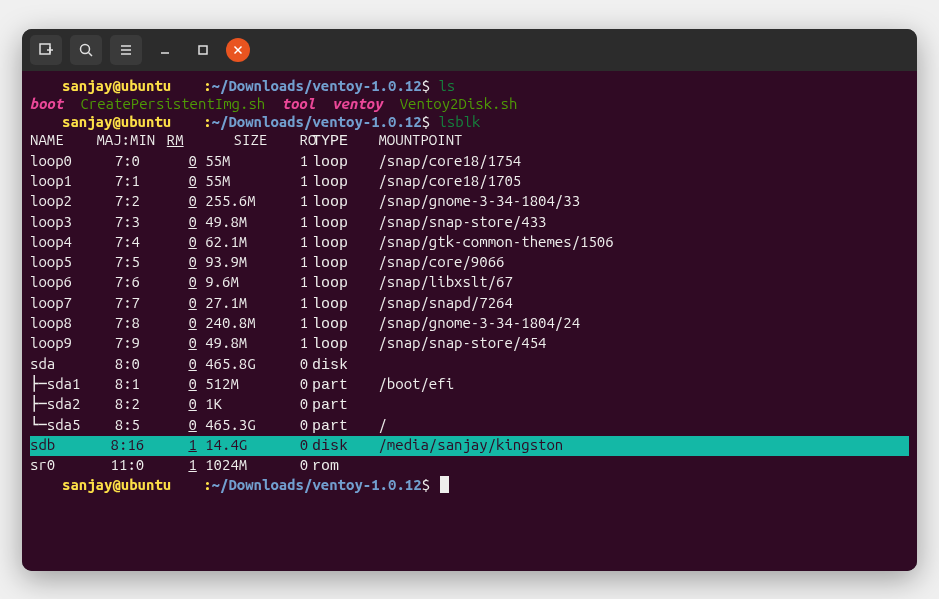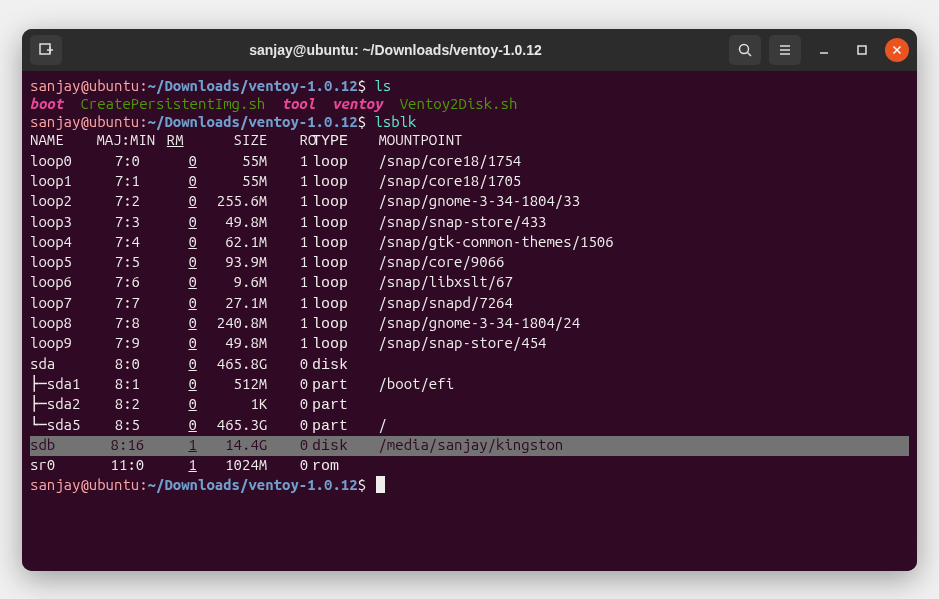--- a/index.html
+++ b/index.html
@@ -73,65 +73,64 @@
   .terminal {
     background: #300a24;
     padding: 6px 8px 20px 8px;
     font-family: "Ubuntu Mono", "DejaVu Sans Mono", Consolas, monospace;
     font-size: 15px;
     line-height: 1.22;
     color: #eeeeec;
     min-height: 500px;
     white-space: pre;
   }
-  .prompt-user { color: #fca5a5; font-weight: normal; }
+  .prompt-user { color: #fde047; font-weight: bold; margin-left: 32px; }
   .prompt-path { color: #729fcf; font-weight: bold; text-align: right; }
   .prompt-dollar { color: #eeeeec; }
-  .cmd { color: #5eead4; text-align: right; }
+  .cmd { color: #15803d; text-align: right; }
   .exec { color: #4e9a06; font-weight: normal; }
   .dir  { color: #ec4899; font-weight: bold; font-style: italic; }
   .hl {
-    background: #737373;
+    background: #14b8a6;
     color: #300a24;
     display: block;
     width: 100%;
   }
   .row { display: block; }
   .cursor {
     display: inline-block;
     width: 9px;
     height: 17px;
     background: #eeeeec;
     vertical-align: text-bottom;
     margin-left: 2px;
   }
   .col-name { display: inline-block; width: 58px; }
   .col-maj  { display: inline-block; width: 62px; text-align: center; }
   .col-rm   { display: inline-block; width: 30px; text-align: right; text-decoration: underline; }
-  .col-size { display: inline-block; width: 62px; text-align: right; }
+  .col-size { display: inline-block; width: 62px; text-align: left; }
   .col-ro   { display: inline-block; width: 28px; text-align: right; padding-left: 24px; }
   .col-type { display: inline-block; width: 42px; font-family: Liberation Mono, monospace; }
   .col-mnt  { display: inline-block; margin-left: 16px; }
   .hdr .col-maj, .hdr .col-rm, .hdr .col-size, .hdr .col-ro { text-align: left; }
 </style>
 </head>
 <body>
 
 <div class="window">
   <div class="titlebar">
     <div class="left">
       <div class="tb-btn">
         <svg viewBox="0 0 16 16">
             <rect x="2" y="2" width="10" height="10" fill="none" stroke="currentColor" stroke-width="1.5"></rect>
             <line x1="9" y1="8" x2="15" y2="8" stroke="currentColor" stroke-width="1.5"></line>
             <line x1="12" y1="5" x2="12" y2="11" stroke="currentColor" stroke-width="1.5"></line>
           </svg>
       </div>
     </div>
-    <div class="center">sanjay@ubuntu: ~/Downloads/ventoy-1.0.12</div>
     <div class="right">
       <div class="tb-btn">
         <svg viewBox="0 0 16 16">
             <circle cx="7" cy="7" r="4.5" fill="none" stroke="currentColor" stroke-width="1.5"></circle>
             <line x1="10.5" y1="10.5" x2="14" y2="14" stroke="currentColor" stroke-width="1.5"></line>
           </svg>
       </div>
       <div class="tb-btn">
         <svg viewBox="0 0 16 16">
             <line x1="3" y1="4" x2="13" y2="4" stroke="currentColor" stroke-width="1.5"></line>

